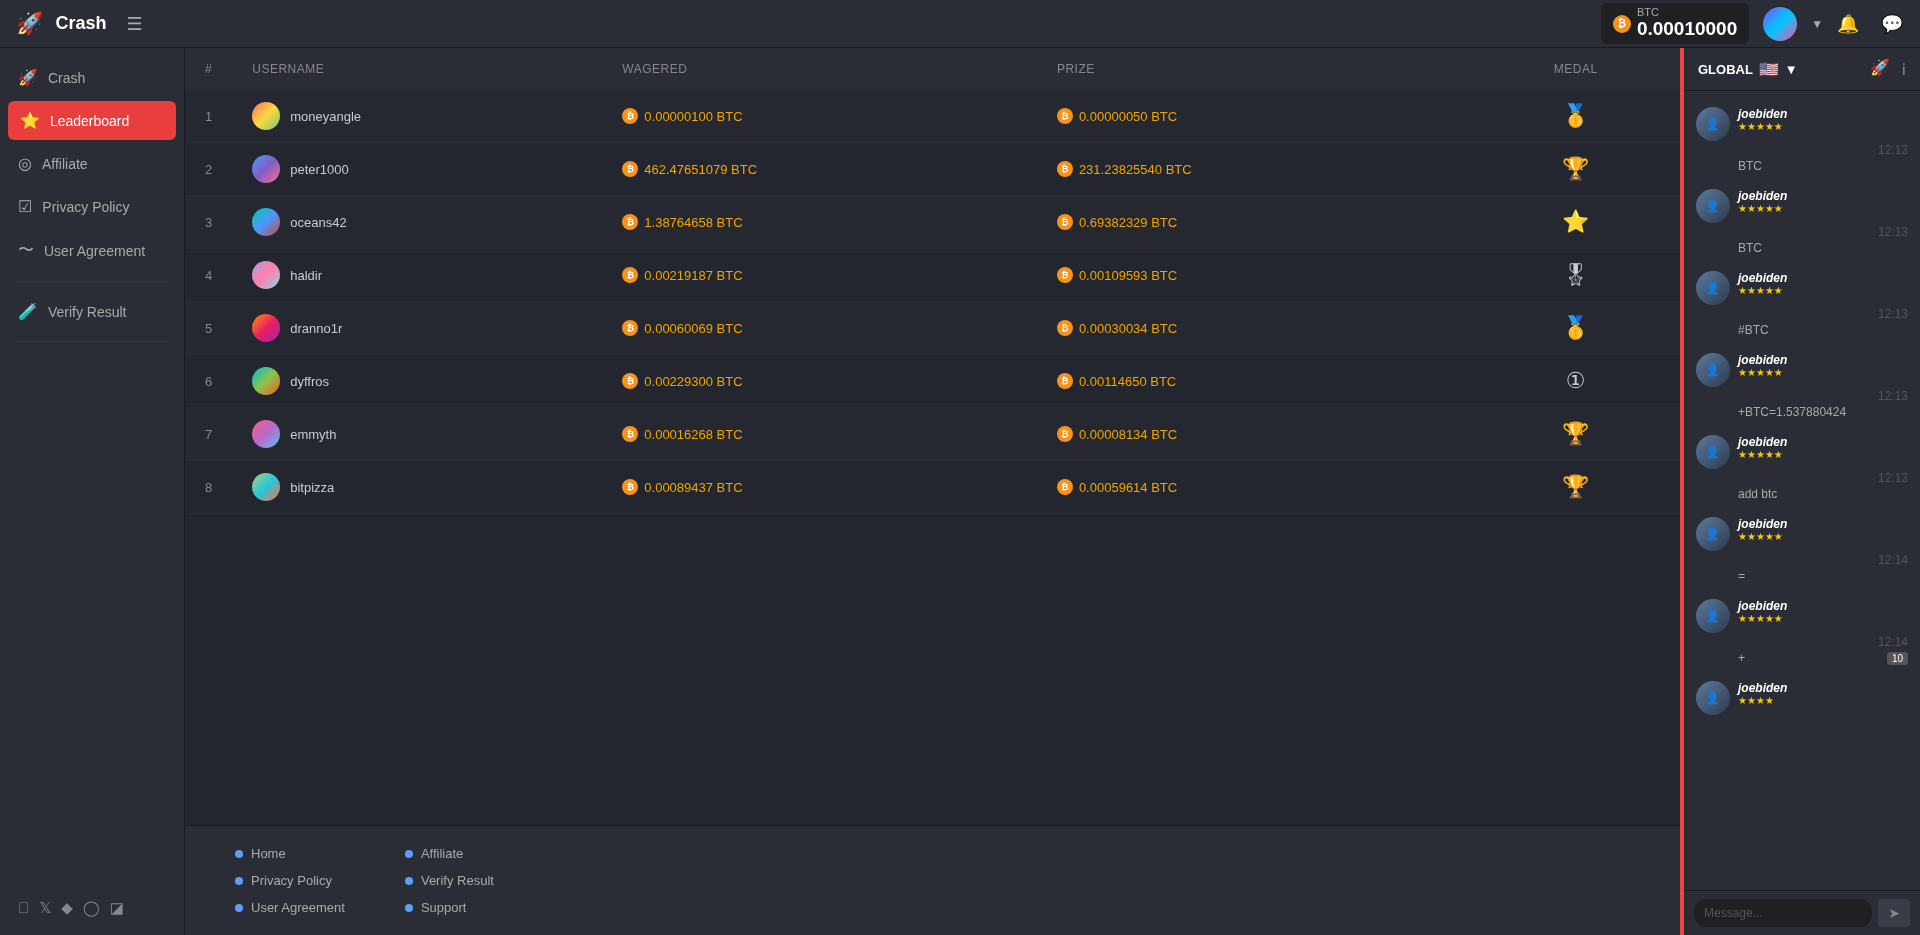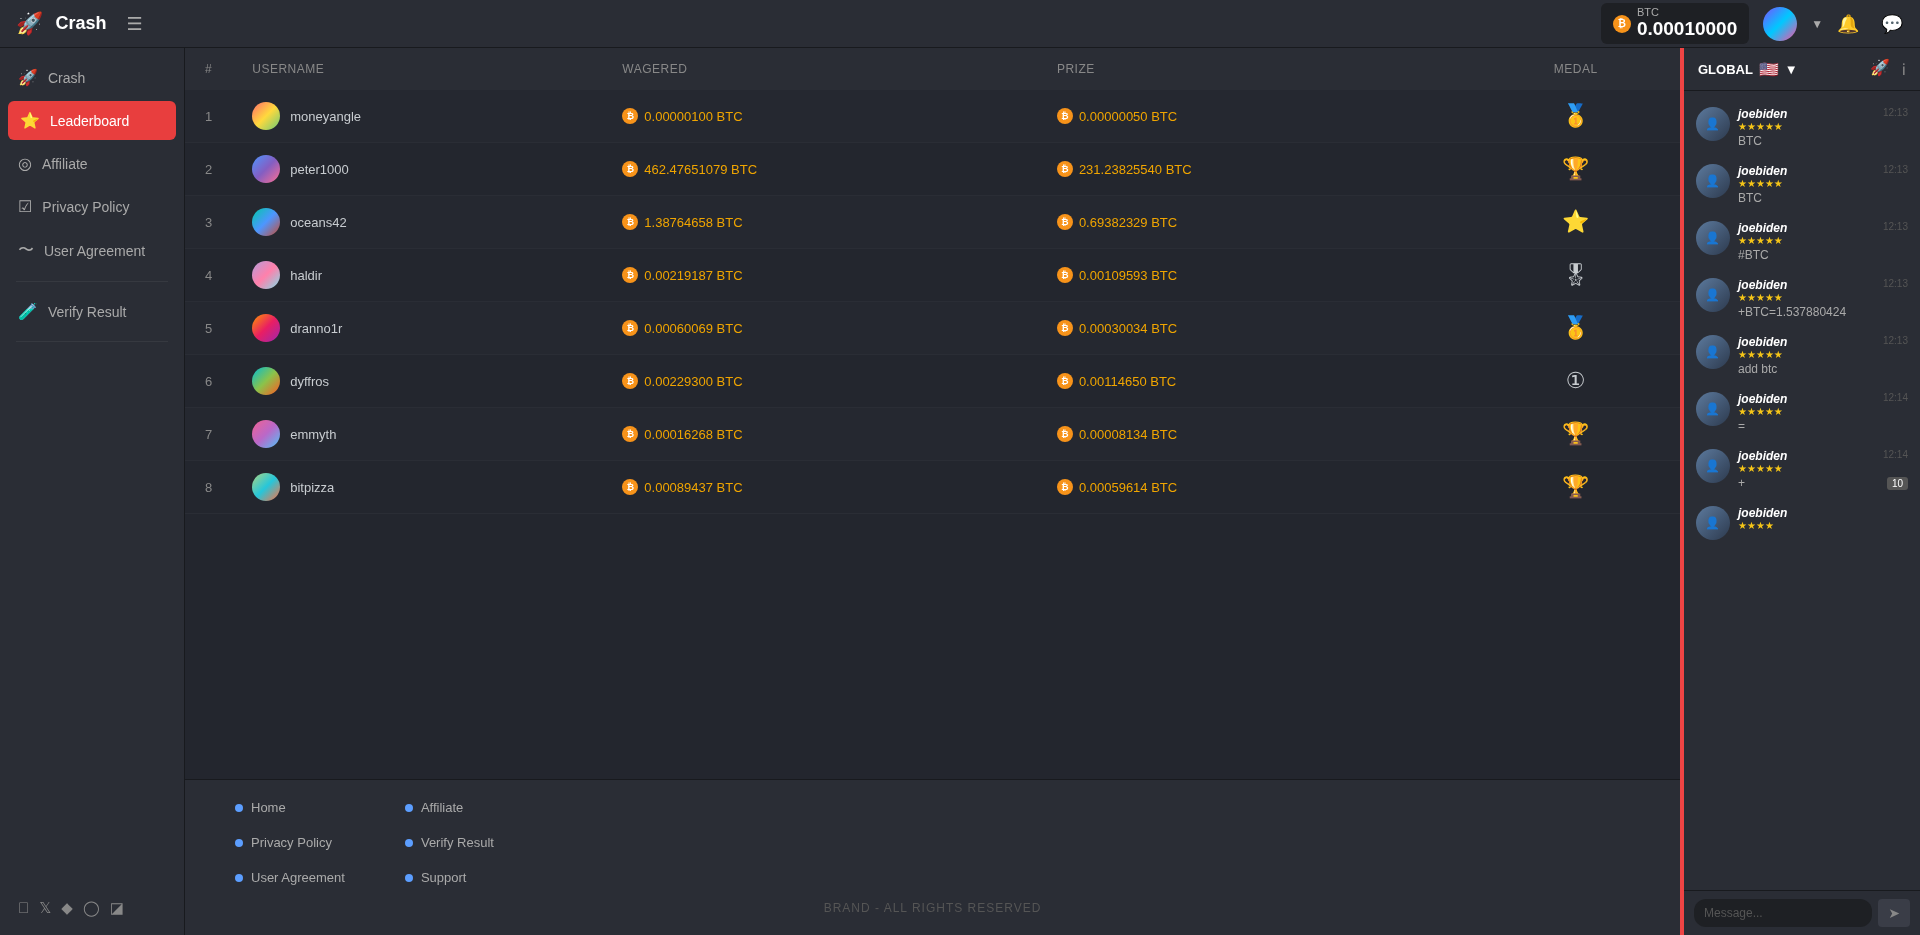--- a/index.html
+++ b/index.html
@@ -224,21 +224,21 @@
     .footer {
       background: #2a2d35;
       padding: 20px 50px;
       border-top: 1px solid #181a1e;
     }
     .footer-links {
       display: flex;
       gap: 60px;
       flex-wrap: wrap;
     }
-    .footer-col { display: flex; flex-direction: column; gap: 20px; }
+    .footer-col { display: flex; flex-direction: column; gap: 12px; }
     .footer-link {
       display: flex; align-items: center; gap: 8px;
       color: #aaa; font-size: 13px; cursor: pointer;
     }
     .footer-link-dot {
       width: 8px; height: 8px;
       background: #5c9eff;
       border-radius: 50%;
     }
     .footer-brand {
@@ -318,24 +318,25 @@
       font-size: 12px;
       font-weight: 600;
       color: #fff;
       font-style: italic;
     }
     .chat-stars {
       color: #f5c518;
       font-size: 10px;
     }
     .chat-time {
-      font-size: 10px;
+      font-size: 12px;
       color: #555;
       flex-shrink: 0;
       margin-left: 6px;
+      margin-top: 36px;
     }
     .chat-text {
       font-size: 12px;
       color: #aaa;
       word-break: break-word;
     }
     .chat-input-area {
       display: flex;
       align-items: center;
       border-top: 1px solid #181a1e;
@@ -650,21 +651,20 @@
           <div class="footer-link">
             <div class="footer-link-dot"></div>
             <span>Verify Result</span>
           </div>
           <div class="footer-link">
             <div class="footer-link-dot"></div>
             <span>Support</span>
           </div>
         </div>
       </div>
-      <div class="footer-brand">BRAND - ALL RIGHTS RESERVED</div>
     </div>
   </div>
 
   <div class="chat-panel">
     <div class="chat-header">
       <div class="chat-global-label">
         <span>GLOBAL</span>
         <span class="flag-icon">🇺🇸</span>
         <span>▼</span>
       </div>

